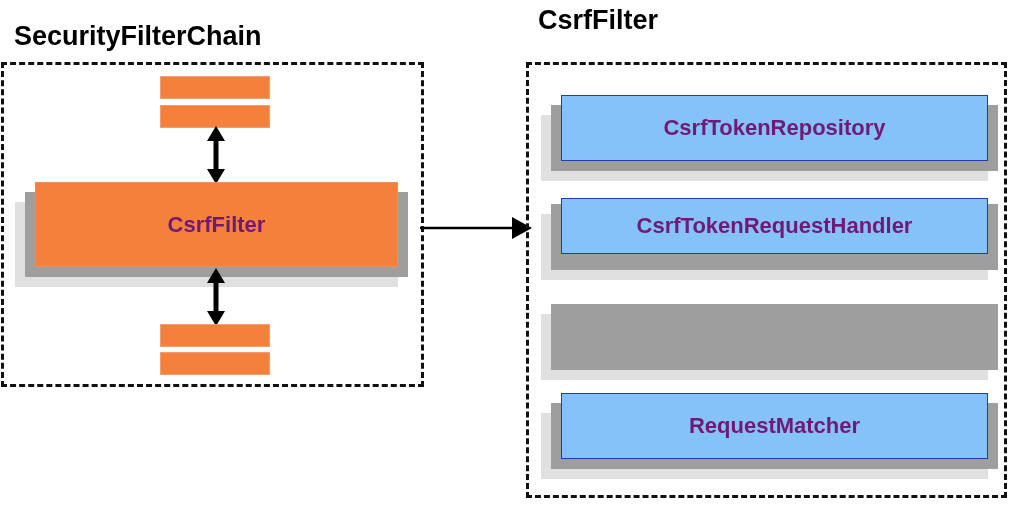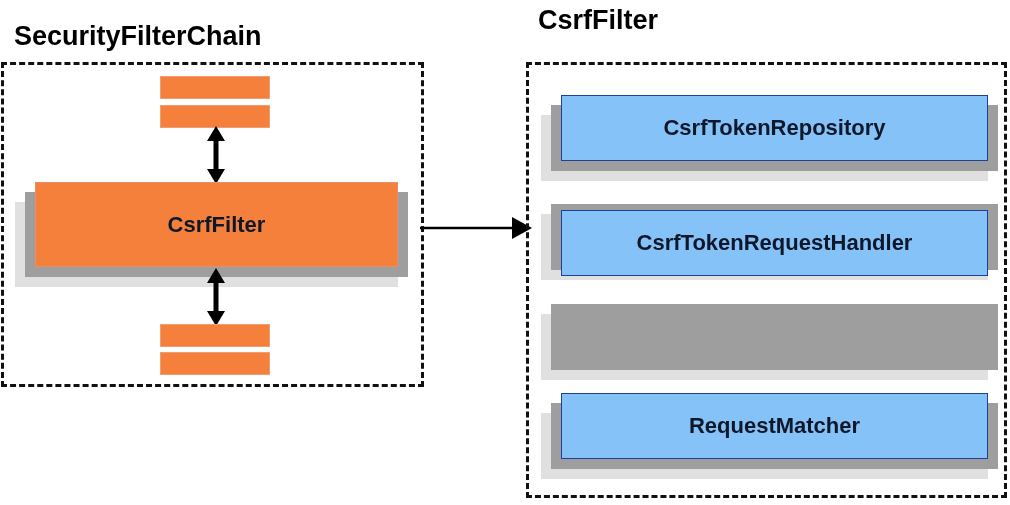--- a/index.html
+++ b/index.html
@@ -54,21 +54,21 @@
   }
   .shadow-box .sh-light { background: #e0e0e0; }
   .shadow-box .sh-dark  { background: #9e9e9e; }
 
   .shadow-box .face {
     display: flex;
     align-items: center;
     justify-content: center;
     font-family: "Liberation Sans", sans-serif;
     font-weight: bold;
-    color: #0f172a;
+    color: #701a75;
     white-space: nowrap;
   }
 
   
   .blue-box .face {
     background: #85c2f7;
     border: 1.5px solid #1f3f9e;
     font-size: 22px;
   }
   
@@ -136,21 +136,21 @@
 
   <div class="shadow-box blue-box" style="left:541px; top:95px; width:467px; height:86px;">
     <div class="sh-light" style="left:0px;  top:20px; width:447px; height:66px;"></div>
     <div class="sh-dark" style="left:10px; top:10px; width:447px; height:66px;"></div>
     <div class="face" style="left:20px; top:0px; width:427px; height:66px;">CsrfTokenRepository</div>
   </div>
 
   <div class="shadow-box blue-box" style="left:541px; top:194px; width:467px; height:86px;">
     <div class="sh-light" style="left:0px;  top:20px; width:447px; height:66px;"></div>
     <div class="sh-dark" style="left:10px; top:10px; width:447px; height:66px;"></div>
-    <div class="face" style="left:20px; top:16px; width:427px; height:66px;">CsrfTokenRequestHandler</div>
+    <div class="face" style="left:20px; top:4px; width:427px; height:56px;">CsrfTokenRequestHandler</div>
   </div>
 
   <div class="shadow-box blue-box" style="left:541px; top:294px; width:467px; height:86px;">
     <div class="sh-light" style="left:0px;  top:20px; width:447px; height:66px;"></div>
     <div class="sh-dark" style="left:10px; top:10px; width:447px; height:66px;"></div>
   </div>
 
   <div class="shadow-box blue-box" style="left:541px; top:393px; width:467px; height:86px;">
     <div class="sh-light" style="left:0px;  top:20px; width:447px; height:66px;"></div>
     <div class="sh-dark" style="left:10px; top:10px; width:447px; height:66px;"></div>

